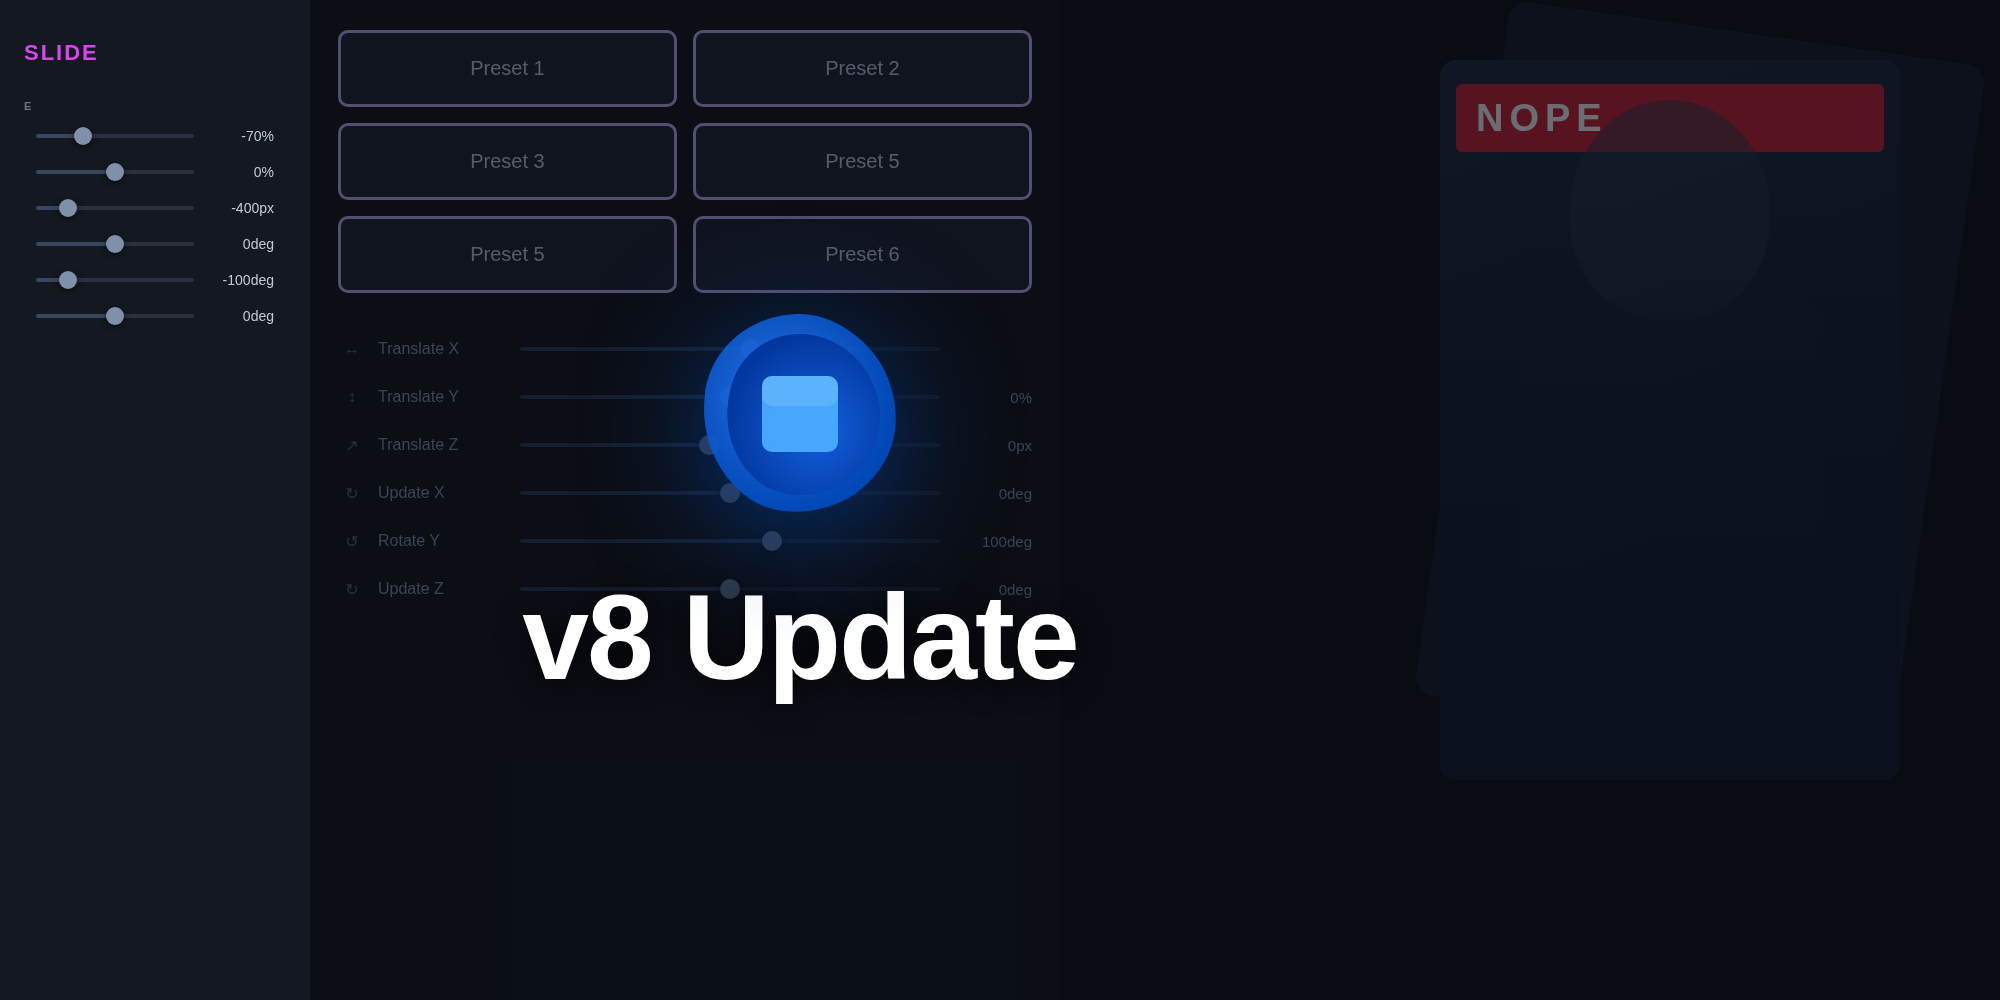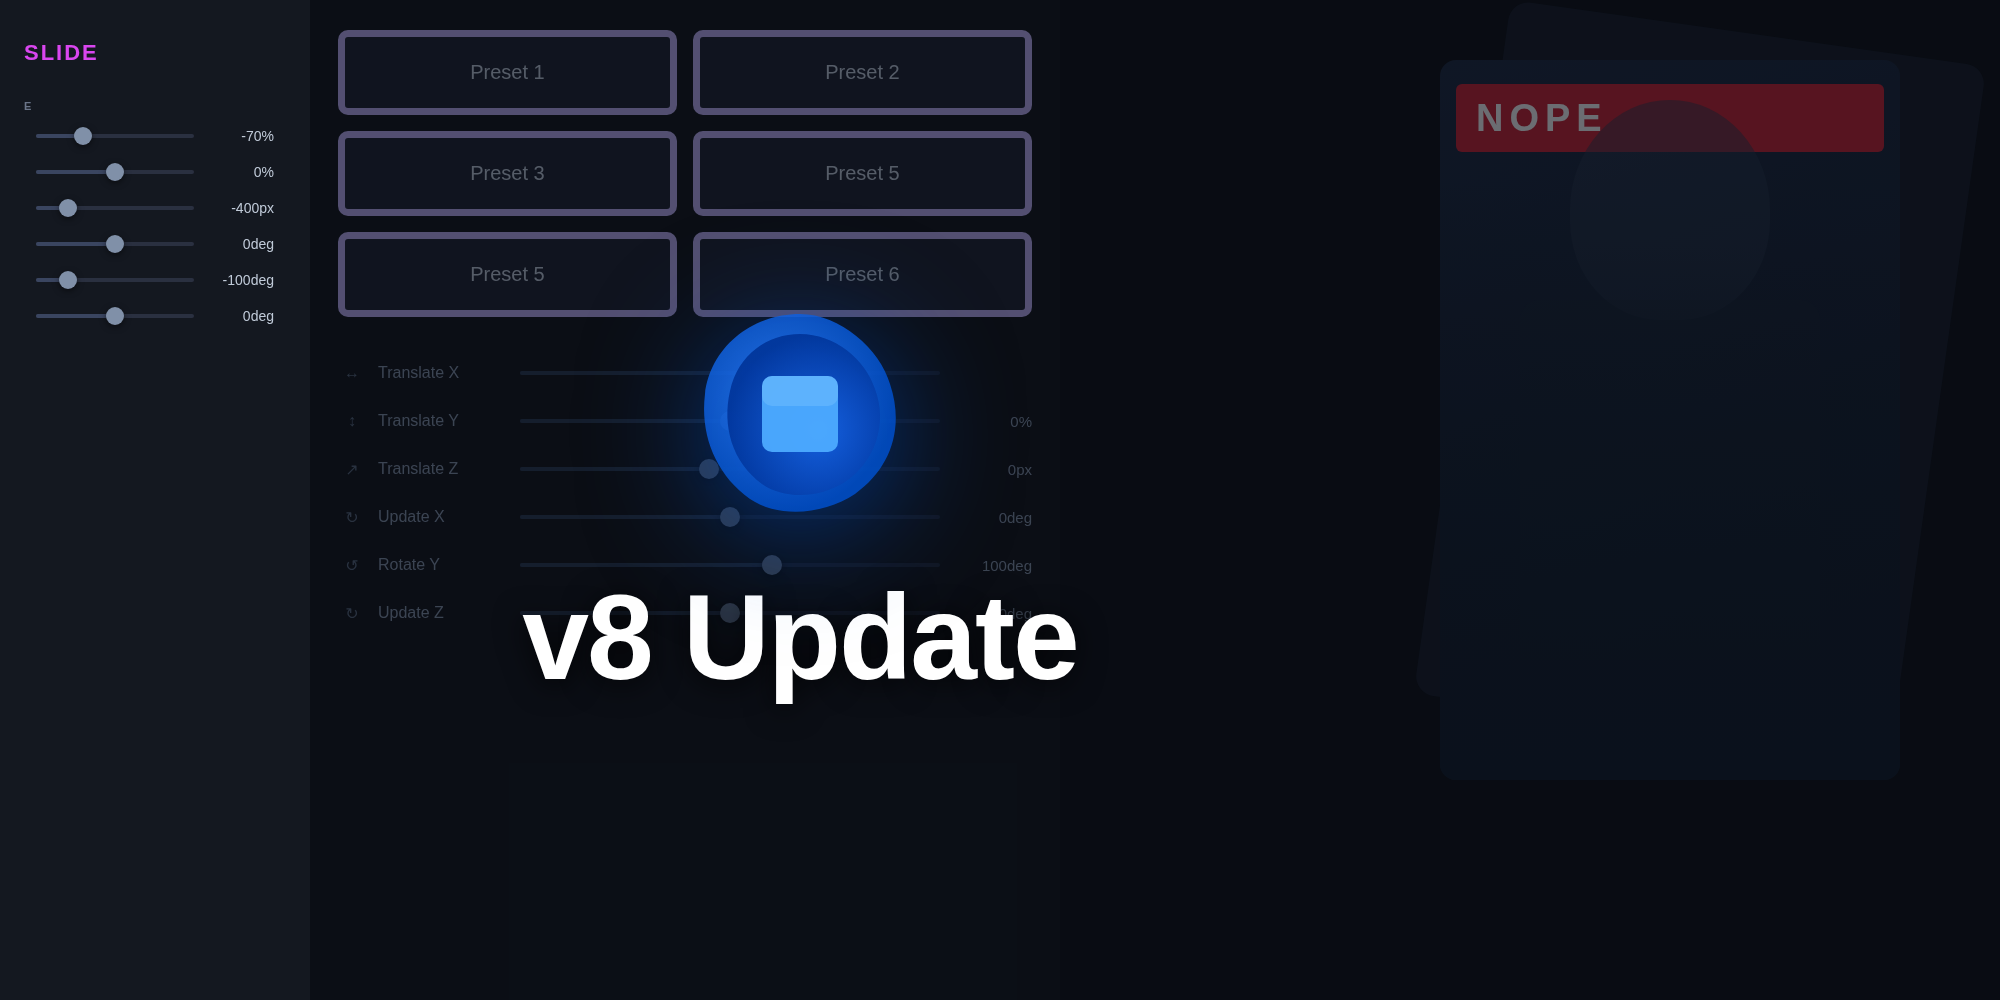--- a/index.html
+++ b/index.html
@@ -99,21 +99,21 @@
 
     .preset-grid {
       display: grid;
       grid-template-columns: 1fr 1fr;
       gap: 16px;
       margin-bottom: 32px;
     }
 
     .preset-btn {
       background: #1c2230;
-      border: 7px solid #c4b5fd;
+      border: 3px solid #c4b5fd;
       border-radius: 10px;
       color: #c8d4e4;
       font-size: 20px;
       font-weight: 500;
       padding: 24px 20px;
       text-align: center;
       cursor: pointer;
     }
 
     .next-slide-title {

